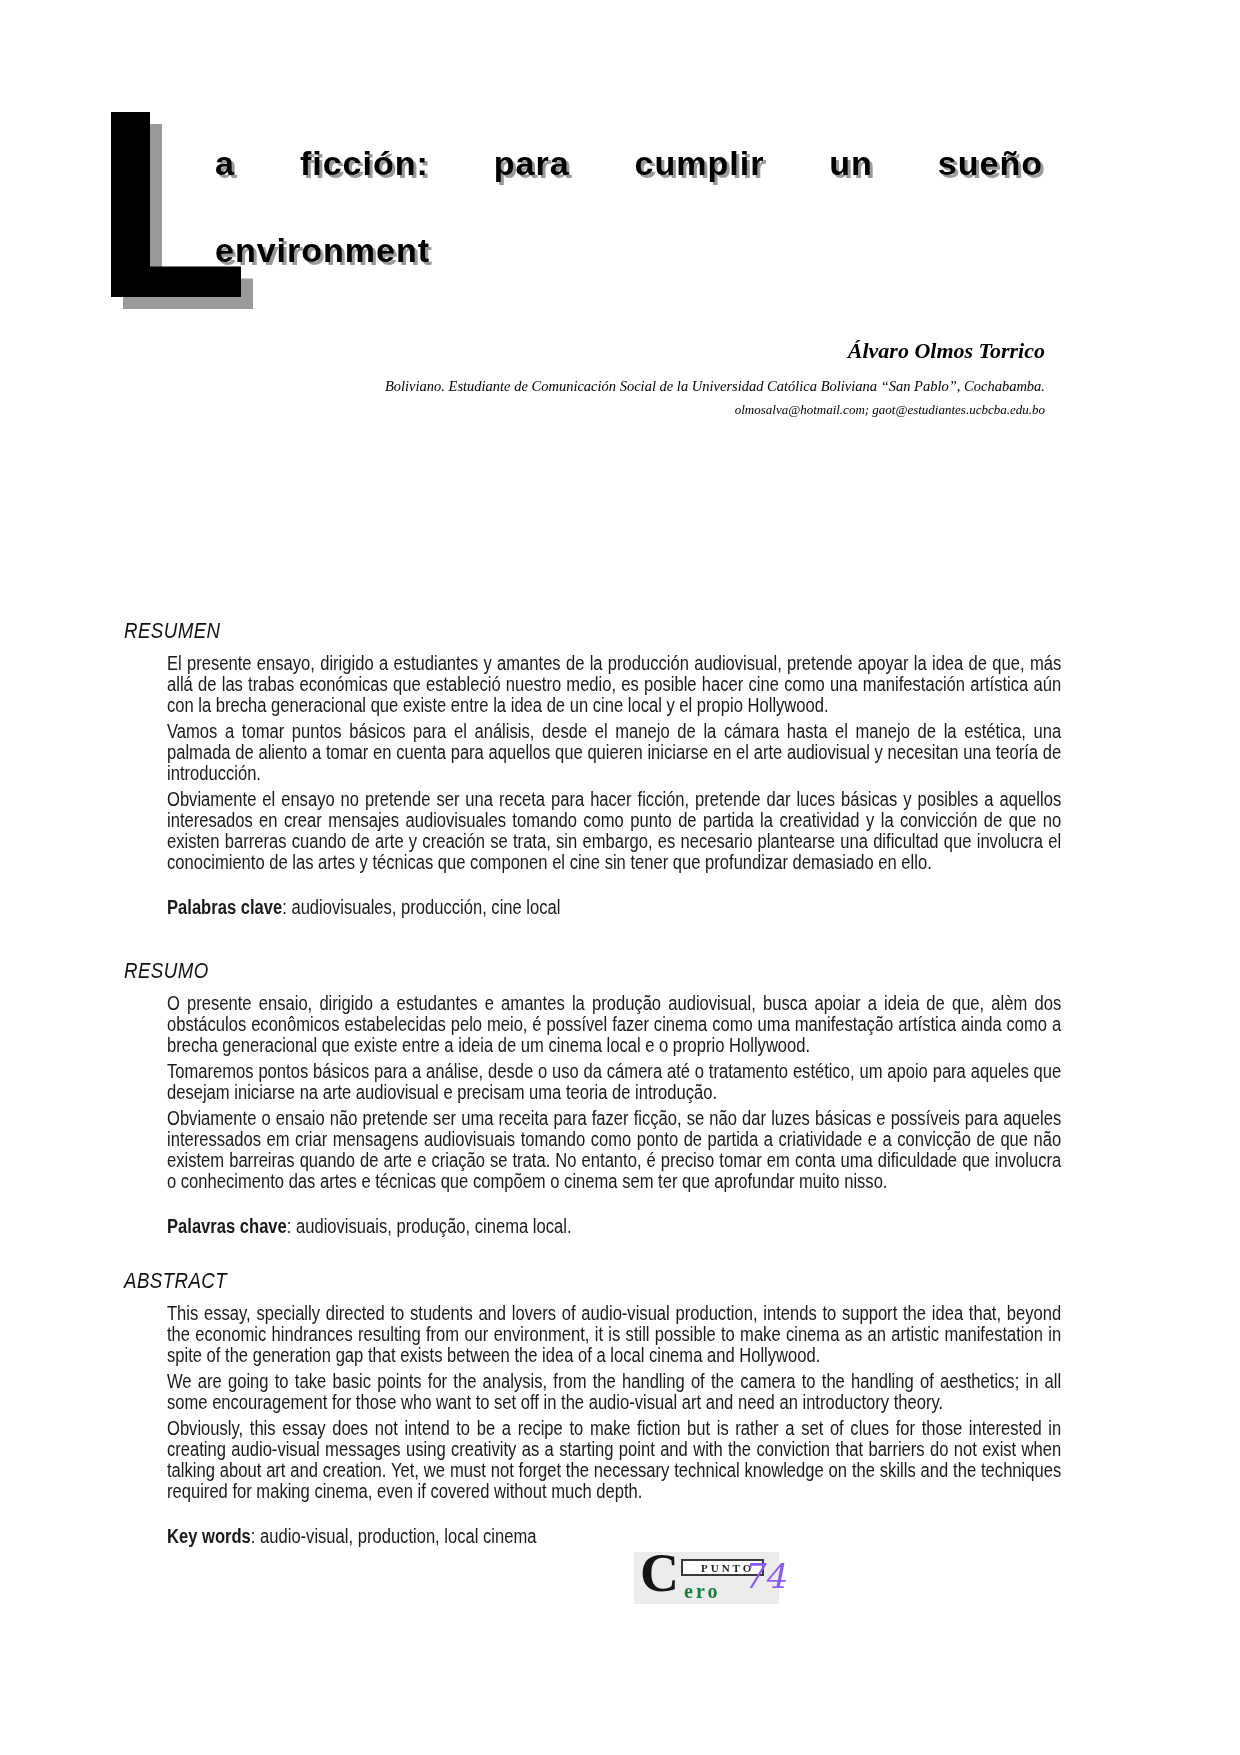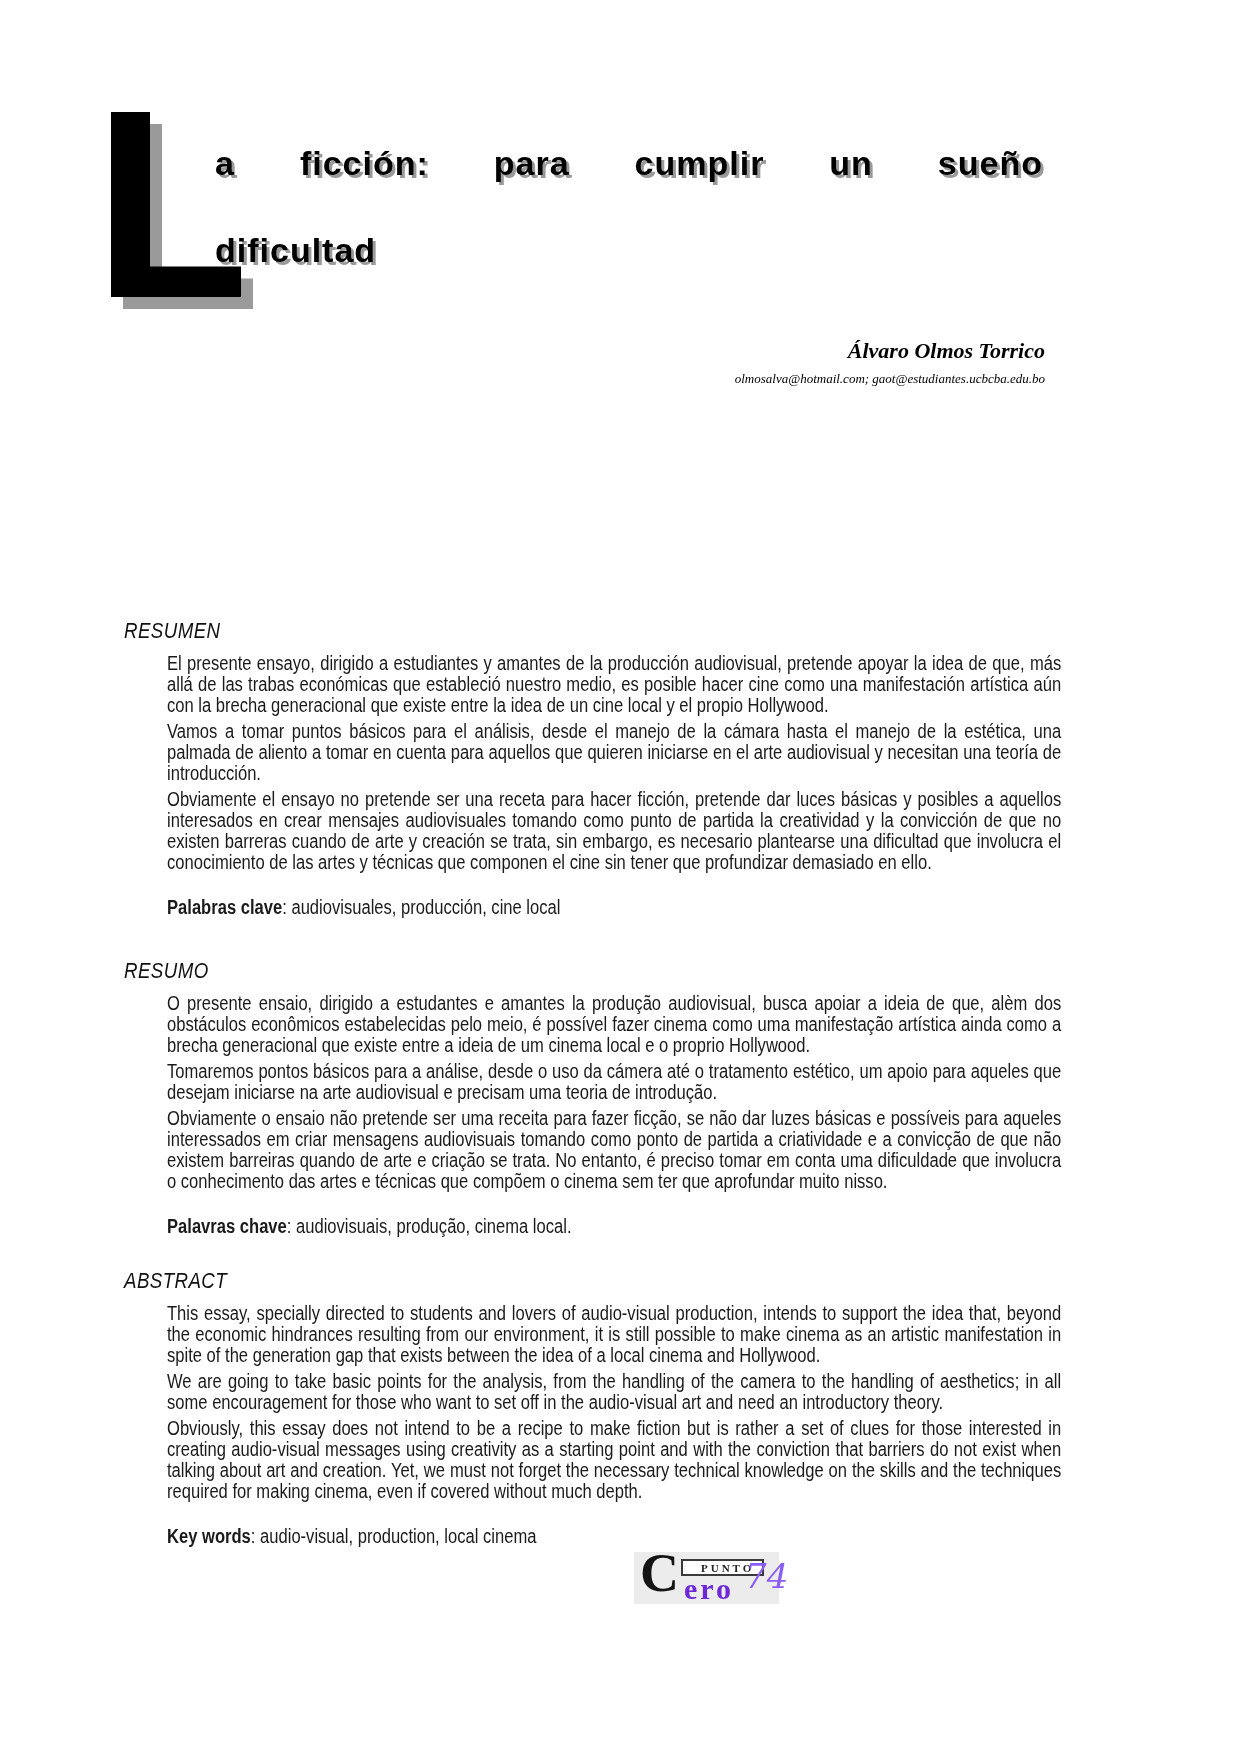--- a/index.html
+++ b/index.html
@@ -65,45 +65,46 @@
     position:absolute; left:6px; top:-6px;
     font-size:54px; font-weight:bold; line-height:1; color:#151515;
   }
   .punto-box {
     position:absolute; left:47px; top:7px;
     border:2px solid #3a3a3a; background:#fff;
     font-size:11px; font-weight:bold; letter-spacing:3px;
     padding:1px 8px 0 18px; color:#222;
   }
   .logo-ero {
-    position:absolute; left:50px; top:20px;
-    font-size:30px; font-weight:bold; letter-spacing:3px; color:#6d28d9;
+    position:absolute; left:50px; top:28px;
+    font-size:20px; font-weight:bold; letter-spacing:3px; color:#15803d;
   }
   .page-number {
     position:absolute; left:111px; top:4px;
     font-size:34px; font-style:italic; color:#8b5cf6;
     font-family:"DejaVu Serif", serif;
   }
 </style>
 </head>
 <body>
 
 <div class="page">
 
   <div class="dropcap-wrap" aria-label="L">
     <div class="dropcap-shape"></div>
   </div>
 
   <div class="title-block">
     <div class="title-line line1">a ficción: para cumplir un sueño</div>
-    <div class="title-line line2">dificultad</div>
+    <div class="title-line line2">environment</div>
   </div>
 
   <div class="author-block">
     <div class="author-name">Álvaro Olmos Torrico</div>
+    <div class="author-affiliation">Boliviano. Estudiante de Comunicación Social de la Universidad Católica Boliviana “San Pablo”, Cochabamba.</div>
     <div class="author-emails">olmosalva@hotmail.com; gaot@estudiantes.ucbcba.edu.bo</div>
   </div>
 
   <section class="sec sec-resumen">
     <h2>RESUMEN</h2>
     <p class="body">El presente ensayo, dirigido a estudiantes y amantes de la producción audiovisual, pretende apoyar la idea de que, más allá de las trabas económicas que estableció nuestro medio, es posible hacer cine como una manifestación artística aún con la brecha generacional que existe entre la idea de un cine local y el propio Hollywood.</p>
     <p class="body">Vamos a tomar puntos básicos para el análisis, desde el manejo de la cámara hasta el manejo de la estética, una palmada de aliento a tomar en cuenta para aquellos que quieren iniciarse en el arte audiovisual y necesitan una teoría de introducción.</p>
     <p class="body">Obviamente el ensayo no pretende ser una receta para hacer ficción, pretende dar luces básicas y posibles a aquellos interesados en crear mensajes audiovisuales tomando como punto de partida la creatividad y la convicción de que no existen barreras cuando de arte y creación se trata, sin embargo, es necesario plantearse una dificultad que involucra el conocimiento de las artes y técnicas que componen el cine sin tener que profundizar demasiado en ello.</p>
     <p class="body keywords"><b>Palabras clave</b><span>: audiovisuales, producción, cine local</span></p>
   </section>

